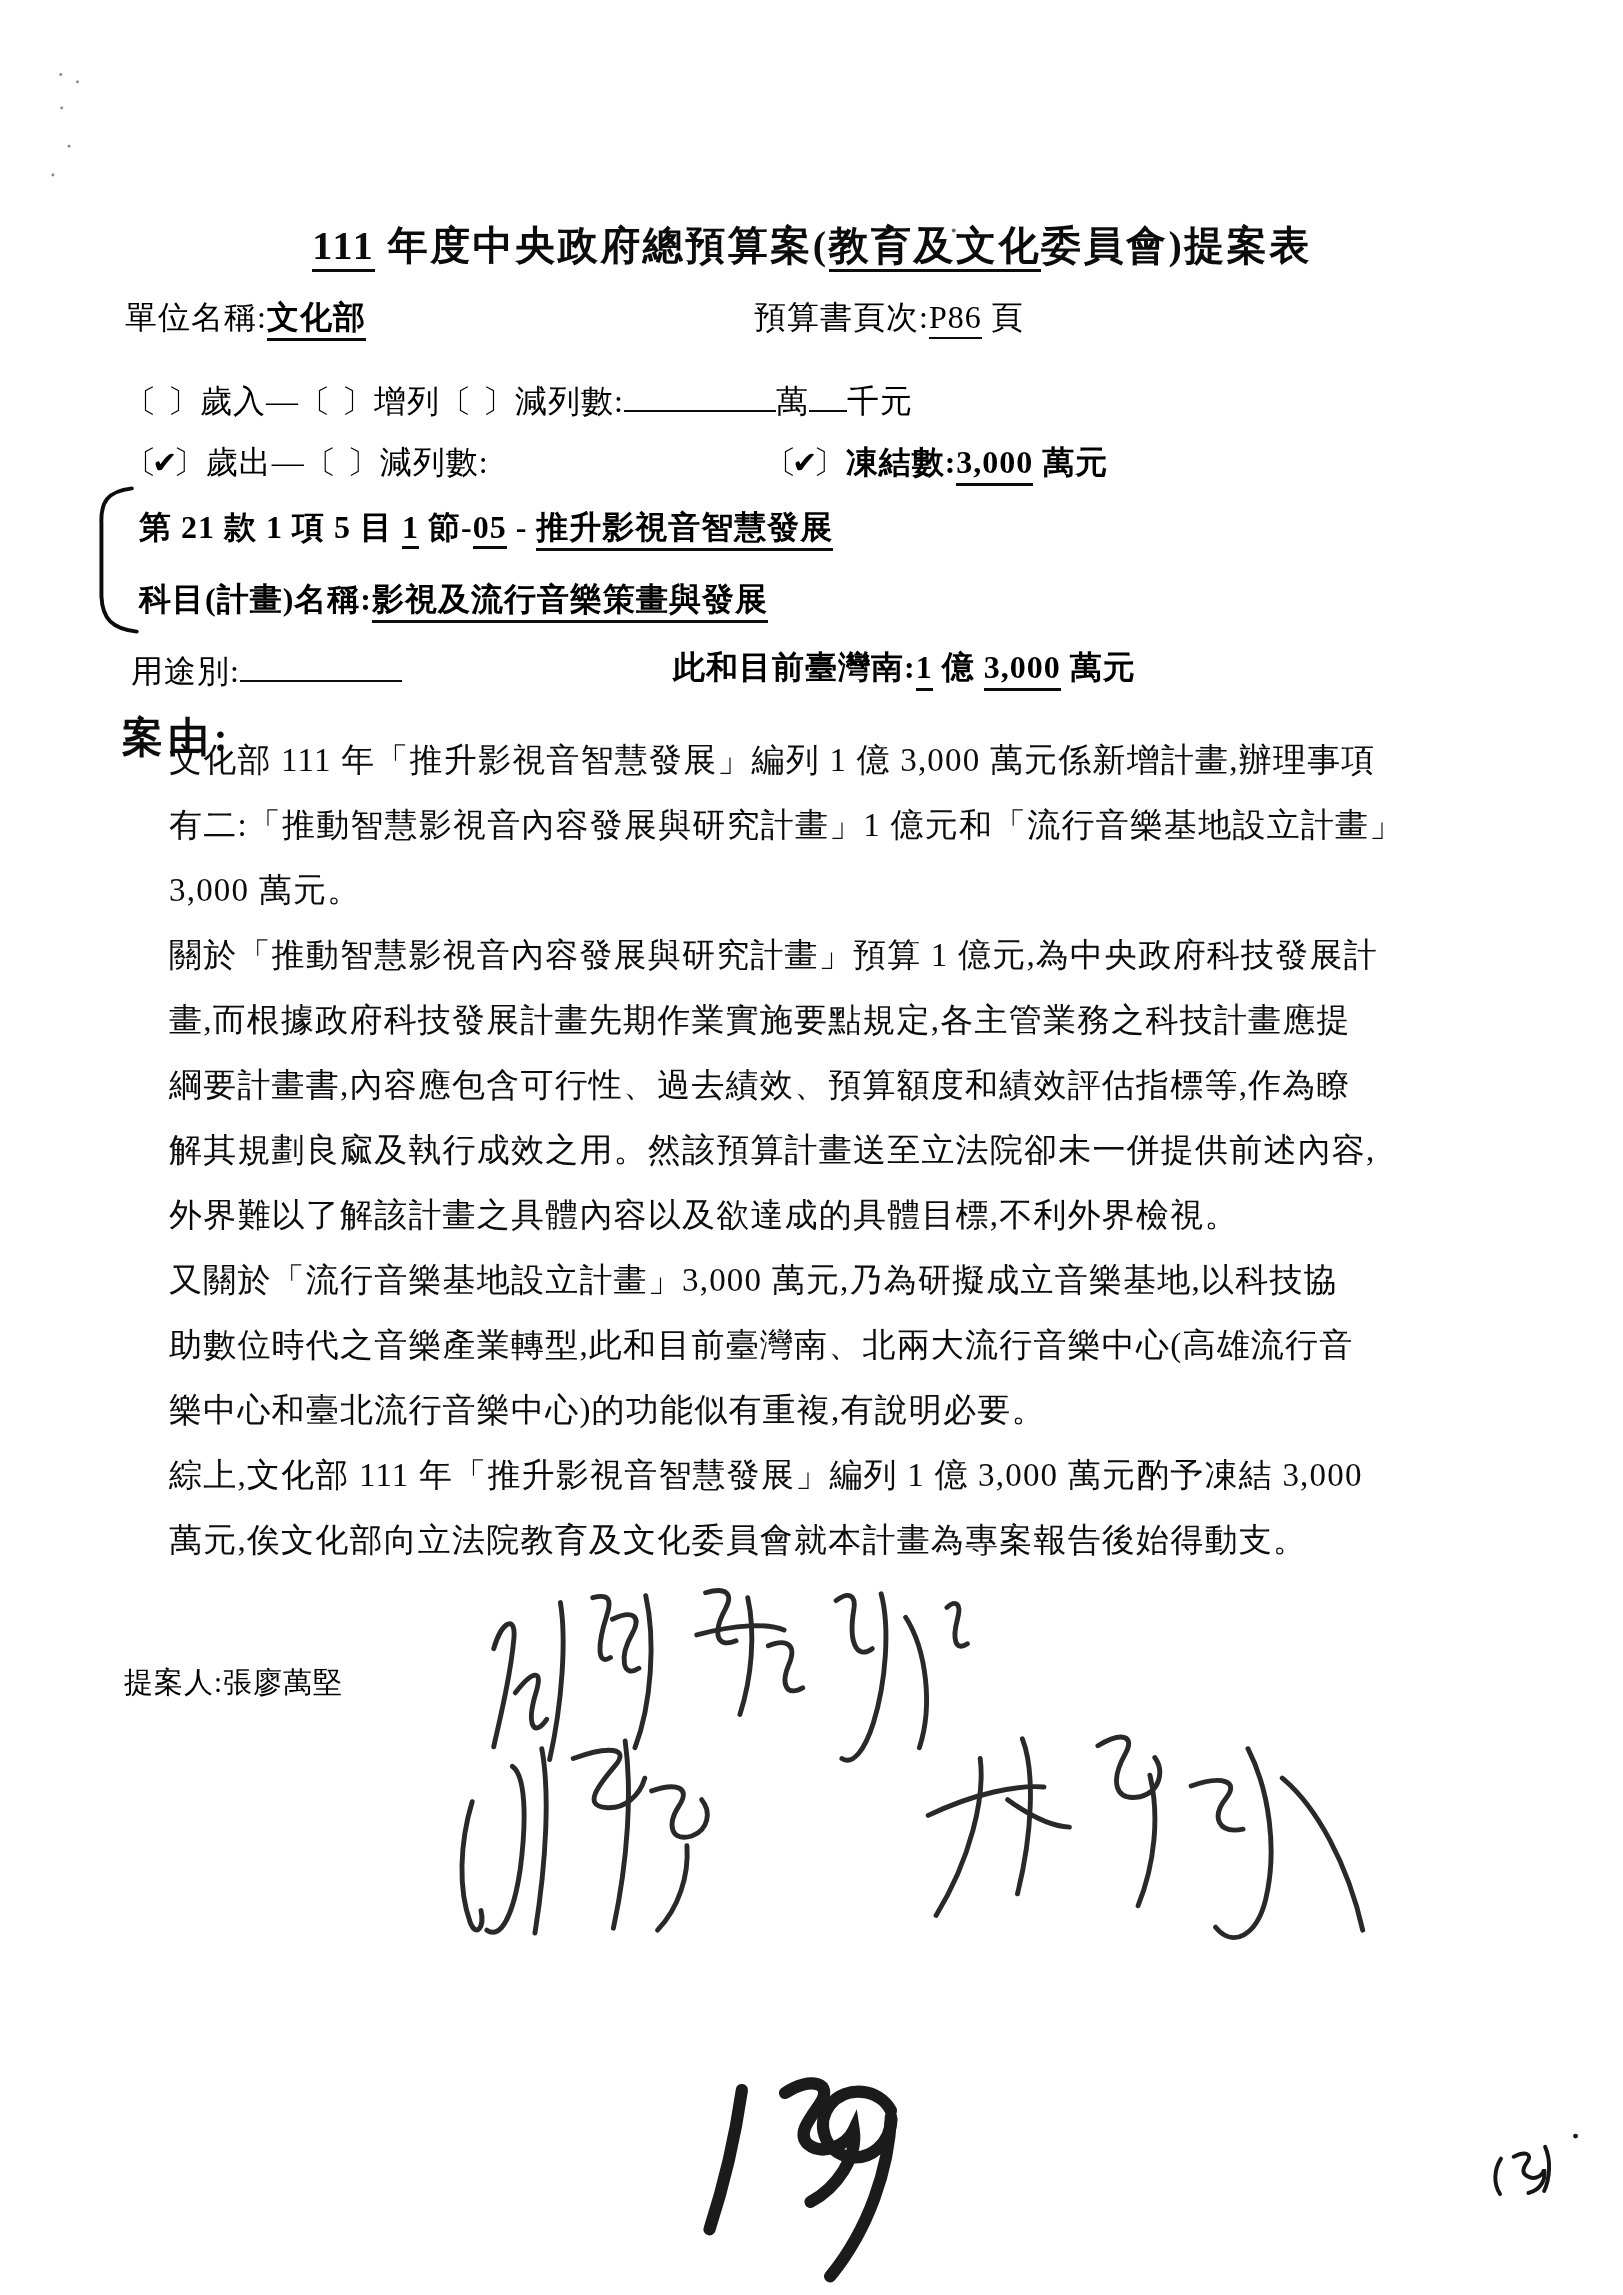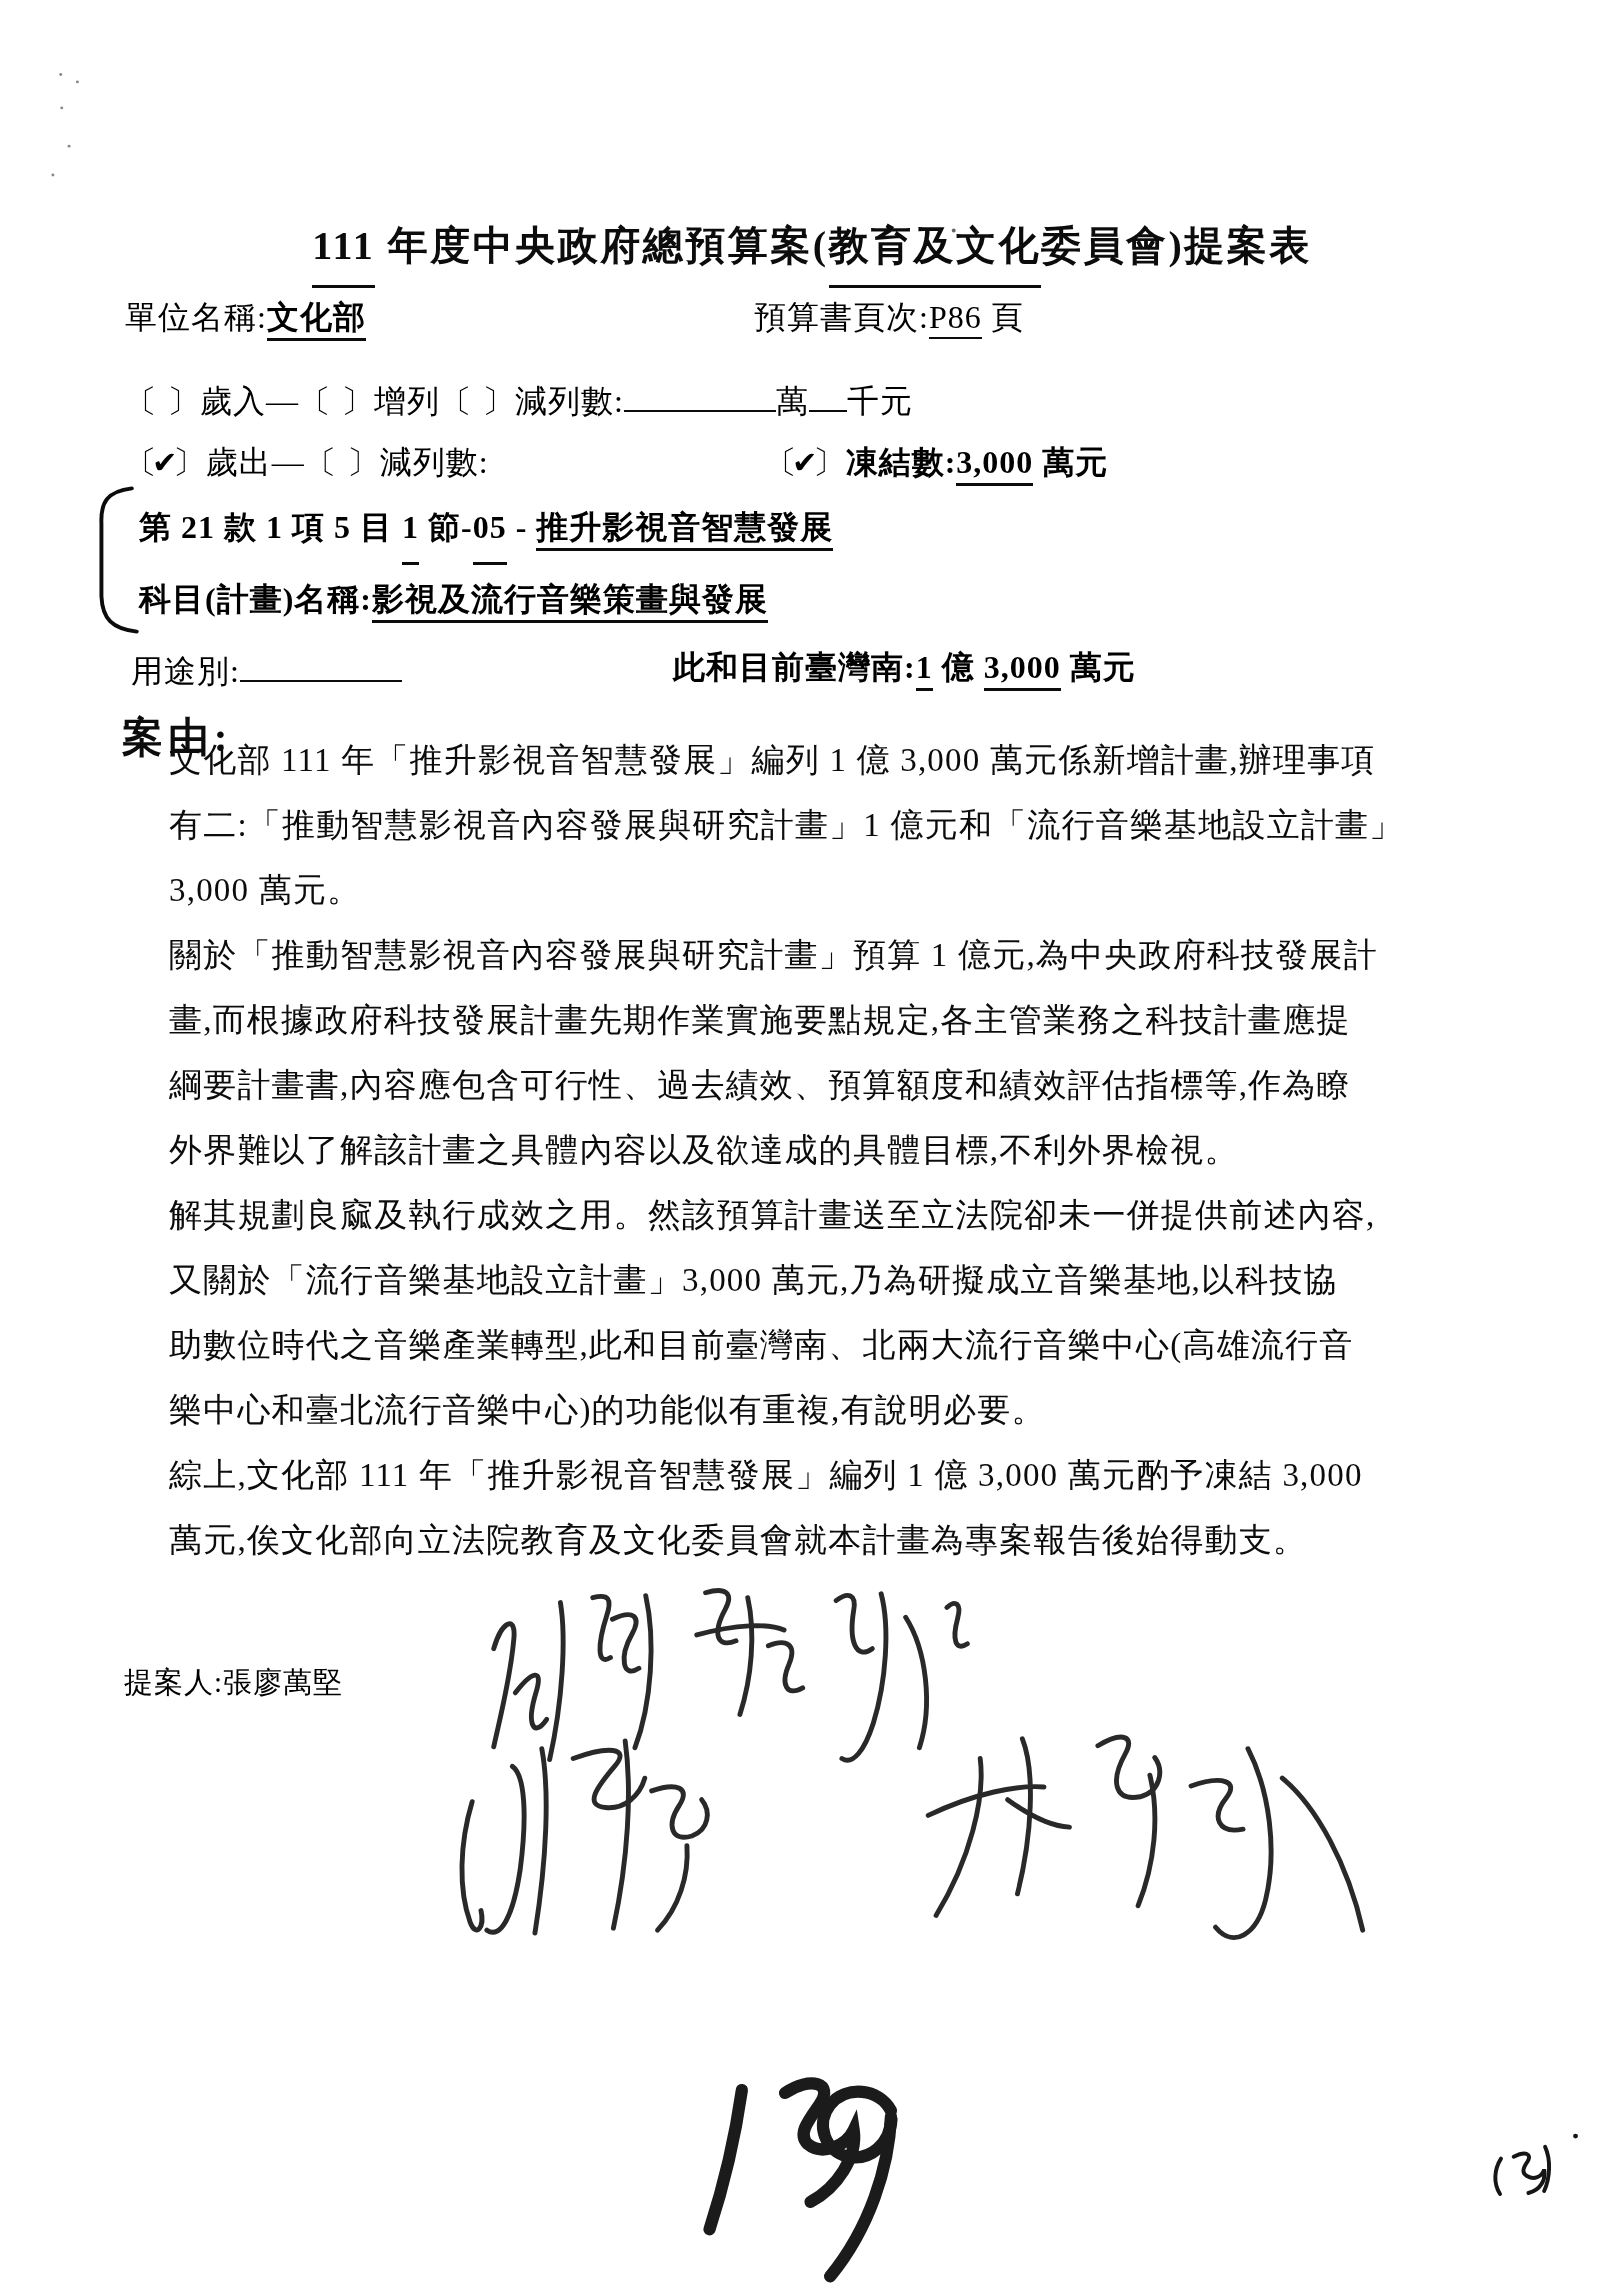--- a/index.html
+++ b/index.html
@@ -7,21 +7,21 @@
     position:relative;width:1624px;height:2295px;background:#ffffff;
     font-family:"Liberation Serif","DejaVu Serif",serif;color:#0c0c0c;overflow:hidden;
   }
   .row{position:absolute;white-space:nowrap;font-size:32px;letter-spacing:1px;color:#000000;}
   .title{
     position:absolute;left:0;right:0;top:218px;text-align:center;
     font-size:40px;font-weight:700;letter-spacing:2.5px;white-space:nowrap;
   }
   .b{font-weight:700;}
   .sb{font-weight:600;}
-  .u{border-bottom:3.4px solid #0c0c0c;padding-bottom:17px;}
+  .u{border-bottom:3.4px solid #0c0c0c;padding-bottom:1px;}
   .u2{border-bottom:3.9px solid #0c0c0c;padding-bottom:2.9px;}
   .u3{border-bottom:2.5px solid #0c0c0c;padding-bottom:2px;}
   .blank{display:inline-block;border-bottom:2.9px solid #0c0c0c;height:1.05em;vertical-align:baseline;}
   .check{font-family:"DejaVu Sans","Liberation Sans",sans-serif;font-weight:700;display:inline-block;margin:0 -5.9px;font-size:0.95em;}
   .case-heading{position:absolute;left:122px;top:710px;font-size:41px;font-weight:700;letter-spacing:4.9px;}
   .case-body{position:absolute;left:169px;top:728px;font-size:33px;line-height:65px;letter-spacing:1.2px;}
   .case-body div{white-space:nowrap;}
   .hw{position:absolute;left:0;top:0;pointer-events:none;}
 </style>
 </head>
@@ -46,22 +46,22 @@
   <div class="row b" style="top:646px;left:673px"><span>此和目前臺灣南:</span><span class="u2">1</span><span> 億 </span><span class="u2">3,000</span><span> 萬元</span></div>
 
   <div class="case-heading">案由:</div>
   <div class="case-body">
     <div>文化部 111 年「推升影視音智慧發展」編列 1 億 3,000 萬元係新增計畫,辦理事項</div>
     <div>有二:「推動智慧影視音內容發展與研究計畫」1 億元和「流行音樂基地設立計畫」</div>
     <div>3,000 萬元。</div>
     <div>關於「推動智慧影視音內容發展與研究計畫」預算 1 億元,為中央政府科技發展計</div>
     <div>畫,而根據政府科技發展計畫先期作業實施要點規定,各主管業務之科技計畫應提</div>
     <div>綱要計畫書,內容應包含可行性、過去績效、預算額度和績效評估指標等,作為瞭</div>
+    <div>解其規劃良窳及執行成效之用。然該預算計畫送至立法院卻未一併提供前述內容,</div>
     <div>外界難以了解該計畫之具體內容以及欲達成的具體目標,不利外界檢視。</div>
-    <div>解其規劃良窳及執行成效之用。然該預算計畫送至立法院卻未一併提供前述內容,</div>
     <div>又關於「流行音樂基地設立計畫」3,000 萬元,乃為研擬成立音樂基地,以科技協</div>
     <div>助數位時代之音樂產業轉型,此和目前臺灣南、北兩大流行音樂中心(高雄流行音</div>
     <div>樂中心和臺北流行音樂中心)的功能似有重複,有說明必要。</div>
     <div>綜上,文化部 111 年「推升影視音智慧發展」編列 1 億 3,000 萬元酌予凍結 3,000</div>
     <div>萬元,俟文化部向立法院教育及文化委員會就本計畫為專案報告後始得動支。</div>
   </div>
 
   <div class="row" style="top:1663px;left:124px;font-size:29px"><span>提案人:</span><span>張廖萬堅</span></div>
 
   <svg class="hw" width="1624" height="2295" viewBox="0 0 3310 4680">

